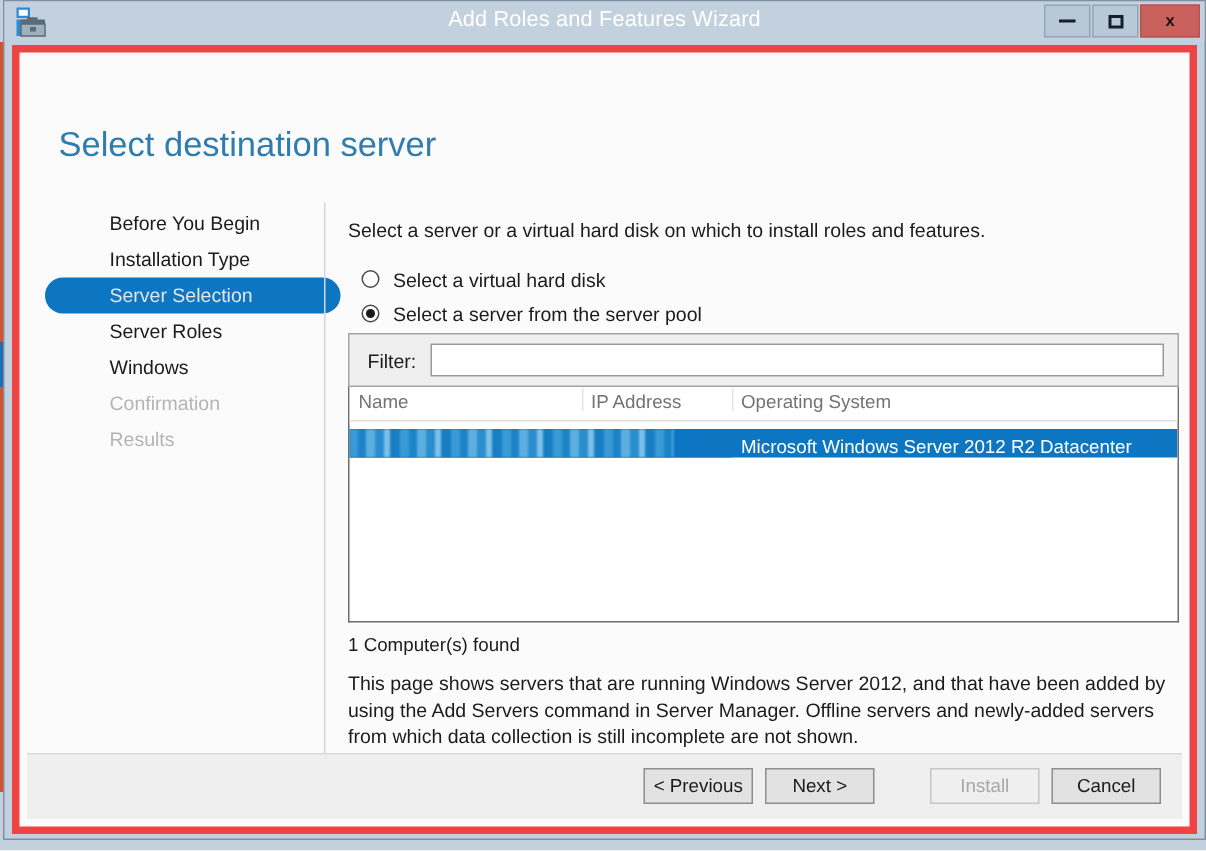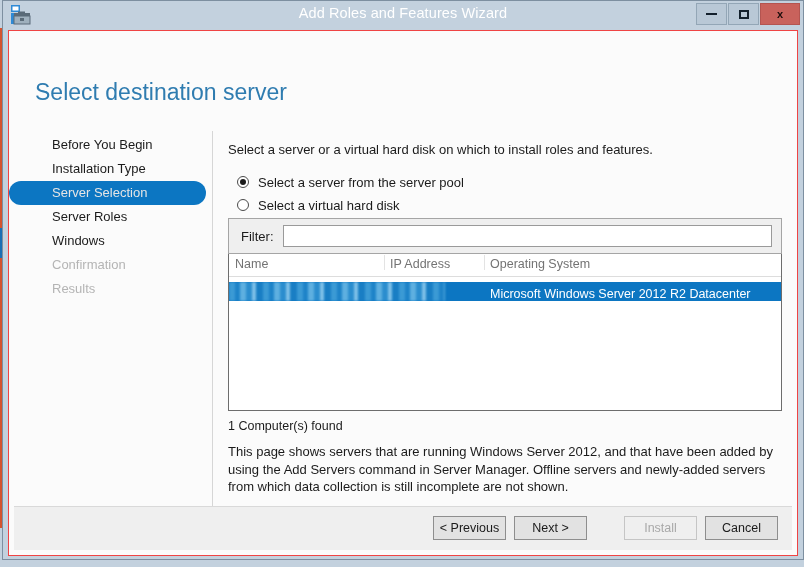--- a/index.html
+++ b/index.html
@@ -109,21 +109,21 @@
   }
 
   
   .client {
     position: absolute;
     left: 5px;
     top: 29px;
     width: 790px;
     height: 526px;
     background: #fbfbfb;
-    border: 1px solid #ef4444;
+    border: 5px solid #ef4444;
     box-sizing: border-box;
     overflow: hidden;
   }
 
   
   .page-header {
     position: relative;
     height: 72px;
   }
   .page-title {
@@ -166,21 +166,21 @@
   
   .body-row {
     position: absolute;
     left: 0;
     top: 72px;
     right: 0;
     bottom: 0;
   }
   .sidebar {
     position: absolute;
-    left: 0;
+    left: 17px;
     top: 30px;
     width: 197px;
   }
   .sidebar-divider {
     position: absolute;
     left: 203px;
     top: 28px;
     width: 1px;
     height: 400px;
     background: #d6d6d6;
@@ -488,27 +488,27 @@
             <span>Results</span>
           </div>
         </div>
         <div class="sidebar-divider"></div>
 
         <div class="content">
 
           <div class="intro">Select a server or a virtual hard disk on which to install roles and features.</div>
 
           <div class="radio-group">
+            <div class="radio-row">
+              <span class="radio-dot"></span>
+              <span>Select a virtual hard disk</span>
+            </div>
             <div class="radio-row checked">
               <span class="radio-dot"></span>
               <span>Select a server from the server pool</span>
-            </div>
-            <div class="radio-row">
-              <span class="radio-dot"></span>
-              <span>Select a virtual hard disk</span>
             </div>
           </div>
 
 
           <div class="filter-panel">
             <span class="filter-label">Filter:</span>
             <input class="filter-input" type="text" value="" style="">
           </div>
 
           <div class="listview">

